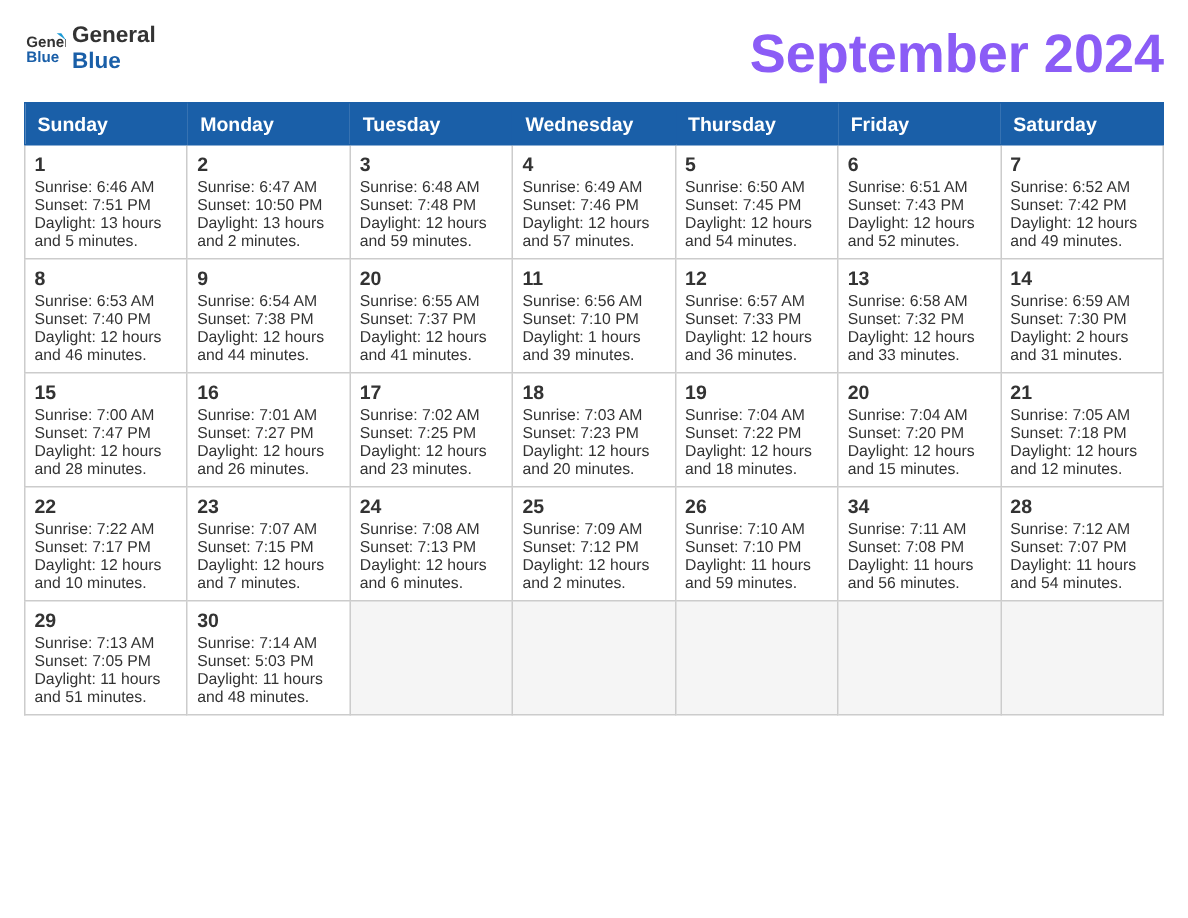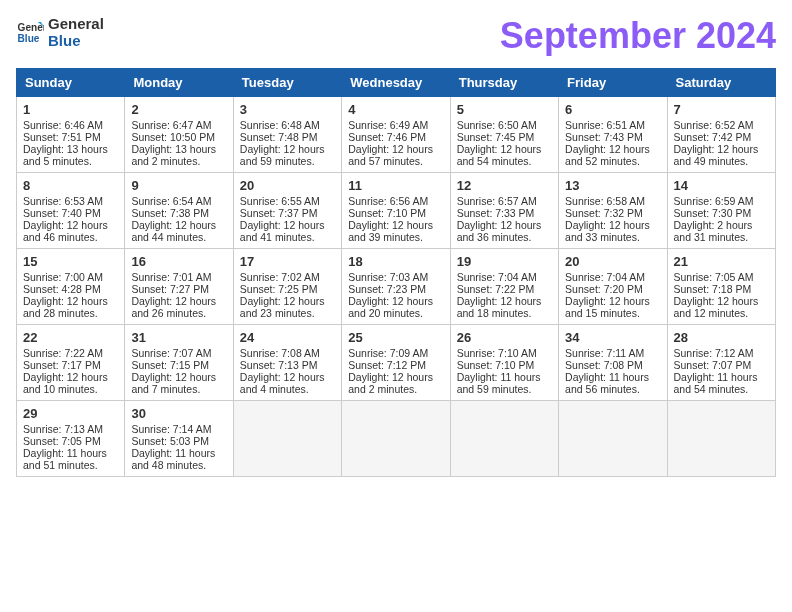--- a/index.html
+++ b/index.html
@@ -110,38 +110,38 @@
         <td><span class="day-num">3</span><span>Sunrise: 6:48 AM</span><br><span>Sunset: 7:48 PM</span><br><span>Daylight: 12 hours and 59 minutes.</span></td>
         <td><span class="day-num">4</span><span>Sunrise: 6:49 AM</span><br><span>Sunset: 7:46 PM</span><br><span>Daylight: 12 hours and 57 minutes.</span></td>
         <td><span class="day-num">5</span><span>Sunrise: 6:50 AM</span><br><span>Sunset: 7:45 PM</span><br><span>Daylight: 12 hours and 54 minutes.</span></td>
         <td><span class="day-num">6</span><span>Sunrise: 6:51 AM</span><br><span>Sunset: 7:43 PM</span><br><span>Daylight: 12 hours and 52 minutes.</span></td>
         <td><span class="day-num">7</span><span>Sunrise: 6:52 AM</span><br><span>Sunset: 7:42 PM</span><br><span>Daylight: 12 hours and 49 minutes.</span></td>
       </tr>
       <tr>
         <td><span class="day-num">8</span><span>Sunrise: 6:53 AM</span><br><span>Sunset: 7:40 PM</span><br><span>Daylight: 12 hours and 46 minutes.</span></td>
         <td><span class="day-num">9</span><span>Sunrise: 6:54 AM</span><br><span>Sunset: 7:38 PM</span><br><span>Daylight: 12 hours and 44 minutes.</span></td>
         <td><span class="day-num">20</span><span>Sunrise: 6:55 AM</span><br><span>Sunset: 7:37 PM</span><br><span>Daylight: 12 hours and 41 minutes.</span></td>
-        <td><span class="day-num">11</span><span>Sunrise: 6:56 AM</span><br><span>Sunset: 7:10 PM</span><br><span>Daylight: 12 hours and 39 minutes.</span></td>
+        <td><span class="day-num">11</span><span>Sunrise: 6:56 AM</span><br><span>Sunset: 7:10 PM</span><br><span>Daylight: 1 hours and 39 minutes.</span></td>
         <td><span class="day-num">12</span><span>Sunrise: 6:57 AM</span><br><span>Sunset: 7:33 PM</span><br><span>Daylight: 12 hours and 36 minutes.</span></td>
         <td><span class="day-num">13</span><span>Sunrise: 6:58 AM</span><br><span>Sunset: 7:32 PM</span><br><span>Daylight: 12 hours and 33 minutes.</span></td>
         <td><span class="day-num">14</span><span>Sunrise: 6:59 AM</span><br><span>Sunset: 7:30 PM</span><br><span>Daylight: 2 hours and 31 minutes.</span></td>
       </tr>
       <tr>
-        <td><span class="day-num">15</span><span>Sunrise: 7:00 AM</span><br><span>Sunset: 4:28 PM</span><br><span>Daylight: 12 hours and 28 minutes.</span></td>
+        <td><span class="day-num">15</span><span>Sunrise: 7:00 AM</span><br><span>Sunset: 7:47 PM</span><br><span>Daylight: 12 hours and 28 minutes.</span></td>
         <td><span class="day-num">16</span><span>Sunrise: 7:01 AM</span><br><span>Sunset: 7:27 PM</span><br><span>Daylight: 12 hours and 26 minutes.</span></td>
         <td><span class="day-num">17</span><span>Sunrise: 7:02 AM</span><br><span>Sunset: 7:25 PM</span><br><span>Daylight: 12 hours and 23 minutes.</span></td>
         <td><span class="day-num">18</span><span>Sunrise: 7:03 AM</span><br><span>Sunset: 7:23 PM</span><br><span>Daylight: 12 hours and 20 minutes.</span></td>
         <td><span class="day-num">19</span><span>Sunrise: 7:04 AM</span><br><span>Sunset: 7:22 PM</span><br><span>Daylight: 12 hours and 18 minutes.</span></td>
         <td><span class="day-num">20</span><span>Sunrise: 7:04 AM</span><br><span>Sunset: 7:20 PM</span><br><span>Daylight: 12 hours and 15 minutes.</span></td>
         <td><span class="day-num">21</span><span>Sunrise: 7:05 AM</span><br><span>Sunset: 7:18 PM</span><br><span>Daylight: 12 hours and 12 minutes.</span></td>
       </tr>
       <tr>
         <td><span class="day-num">22</span><span>Sunrise: 7:22 AM</span><br><span>Sunset: 7:17 PM</span><br><span>Daylight: 12 hours and 10 minutes.</span></td>
-        <td><span class="day-num">31</span><span>Sunrise: 7:07 AM</span><br><span>Sunset: 7:15 PM</span><br><span>Daylight: 12 hours and 7 minutes.</span></td>
-        <td><span class="day-num">24</span><span>Sunrise: 7:08 AM</span><br><span>Sunset: 7:13 PM</span><br><span>Daylight: 12 hours and 4 minutes.</span></td>
+        <td><span class="day-num">23</span><span>Sunrise: 7:07 AM</span><br><span>Sunset: 7:15 PM</span><br><span>Daylight: 12 hours and 7 minutes.</span></td>
+        <td><span class="day-num">24</span><span>Sunrise: 7:08 AM</span><br><span>Sunset: 7:13 PM</span><br><span>Daylight: 12 hours and 6 minutes.</span></td>
         <td><span class="day-num">25</span><span>Sunrise: 7:09 AM</span><br><span>Sunset: 7:12 PM</span><br><span>Daylight: 12 hours and 2 minutes.</span></td>
         <td><span class="day-num">26</span><span>Sunrise: 7:10 AM</span><br><span>Sunset: 7:10 PM</span><br><span>Daylight: 11 hours and 59 minutes.</span></td>
         <td><span class="day-num">34</span><span>Sunrise: 7:11 AM</span><br><span>Sunset: 7:08 PM</span><br><span>Daylight: 11 hours and 56 minutes.</span></td>
         <td><span class="day-num">28</span><span>Sunrise: 7:12 AM</span><br><span>Sunset: 7:07 PM</span><br><span>Daylight: 11 hours and 54 minutes.</span></td>
       </tr>
       <tr>
         <td><span class="day-num">29</span><span>Sunrise: 7:13 AM</span><br><span>Sunset: 7:05 PM</span><br><span>Daylight: 11 hours and 51 minutes.</span></td>
         <td><span class="day-num">30</span><span>Sunrise: 7:14 AM</span><br><span>Sunset: 5:03 PM</span><br><span>Daylight: 11 hours and 48 minutes.</span></td>
         <td class="empty"></td>
         <td class="empty"></td>

